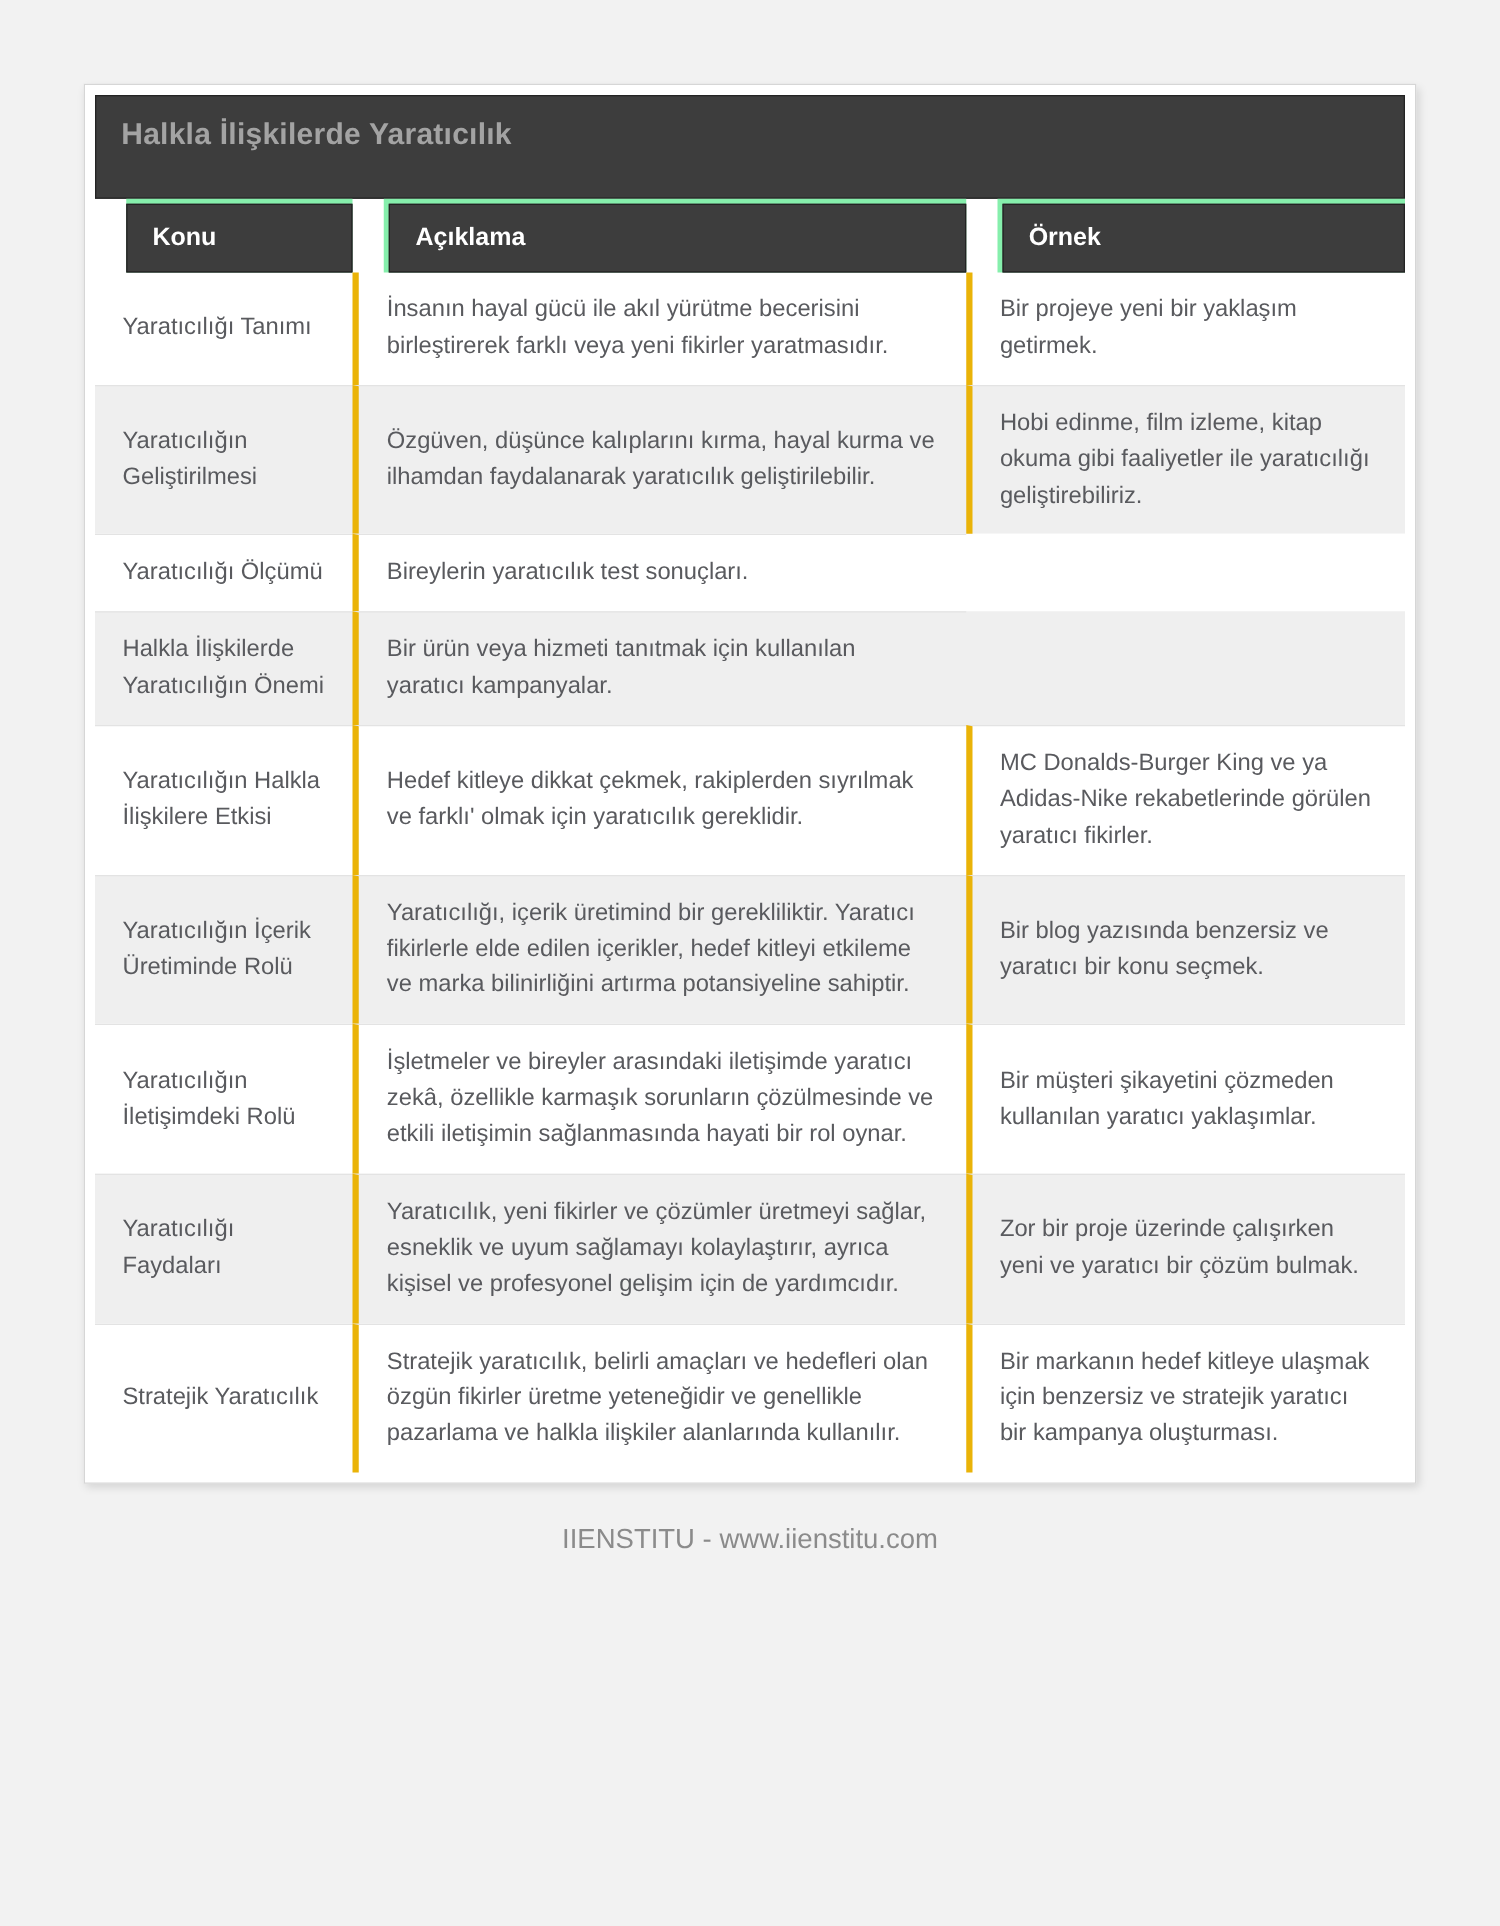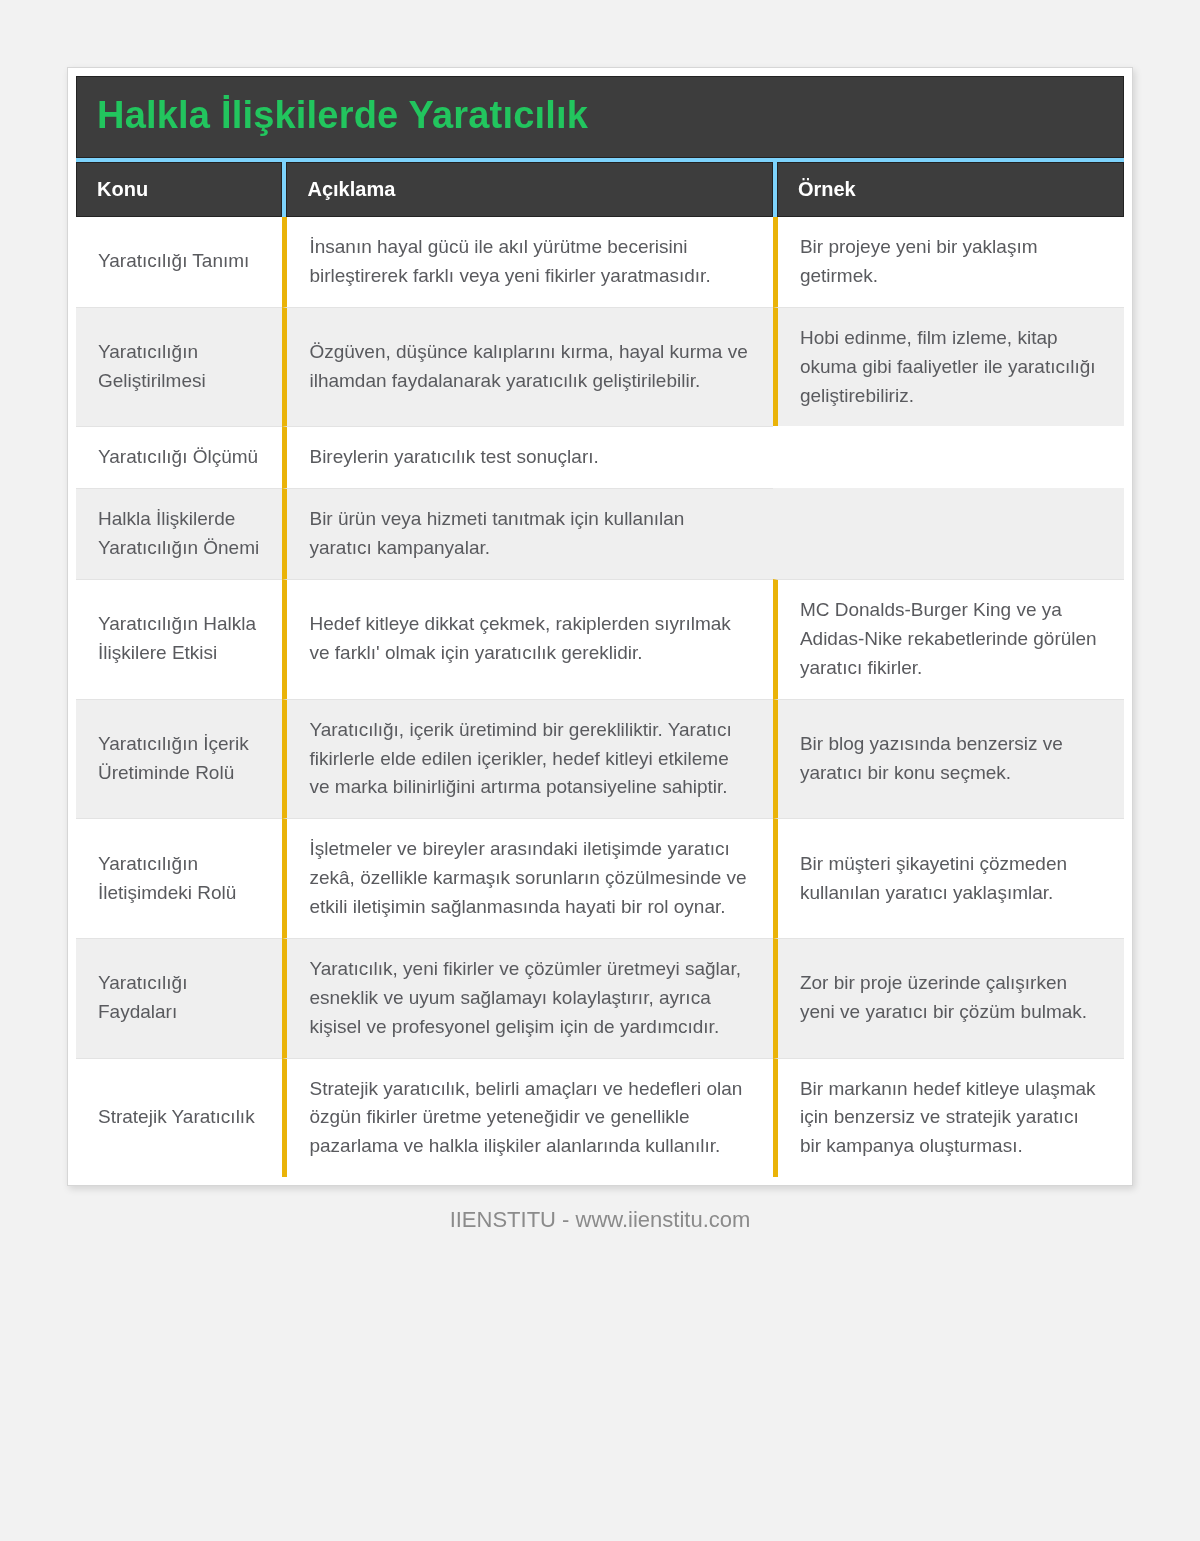--- a/index.html
+++ b/index.html
@@ -15,36 +15,37 @@
     margin: 67px auto 0 auto;
     background: #ffffff;
     border: 1px solid #d6d6d6;
     box-shadow: 2px 3px 7px rgba(0,0,0,0.13);
     padding: 8px;
   }
 
   .title-bar {
     background: #3d3d3d;
     border: 1px solid #232323;
-    color: #22c55e;
-    font-size: 38px;
+    color: #a3a3a3;
+    font-size: 24px;
     font-weight: bold;
-    padding: 17px 20px 20px 20px;
+    padding: 17px 20px 36px 20px;
     letter-spacing: 0.2px;
   }
 
   .grid-row {
     display: grid;
     grid-template-columns: 19.7% 46.8% 33.5%;
   }
 
   
   .head-cell {
-    background: #7dd3fc;
+    background: #86efac;
     padding-top: 4px;
+    margin-left: 25px;
   }
   .head-cell + .head-cell { padding-left: 4px; }
   .head-cell .inner {
     background: #3d3d3d;
     border: 1px solid #232323;
     color: #ffffff;
     font-size: 20px;
     font-weight: bold;
     padding: 15px 20px;
     height: 100%;
@@ -60,21 +61,21 @@
     align-items: center;
     padding: 16px 22px;
     color: #595a5e;
     font-size: 19px;
     line-height: 1.52;
   }
   .cell + .cell { border-left: 5px solid #eab308; }
 
   .footer {
     text-align: center;
-    margin-top: 21px;
+    margin-top: 31px;
     color: #8b8b8b;
     font-size: 22px;
   }
 </style>
 </head>
 <body>
 
 <div class="card">
 
   <div class="title-bar">Halkla İlişkilerde Yaratıcılık</div>

